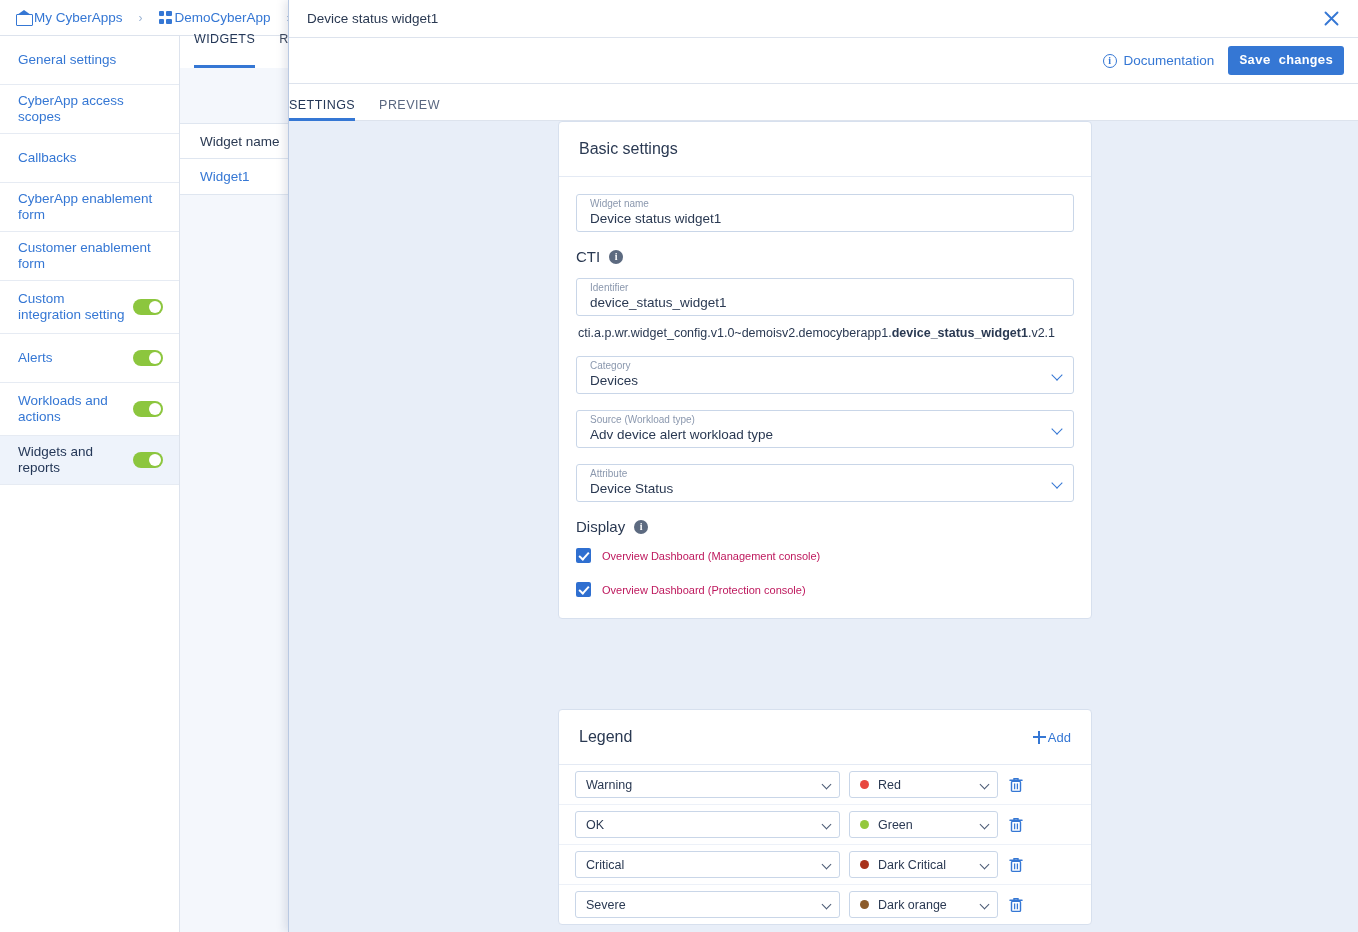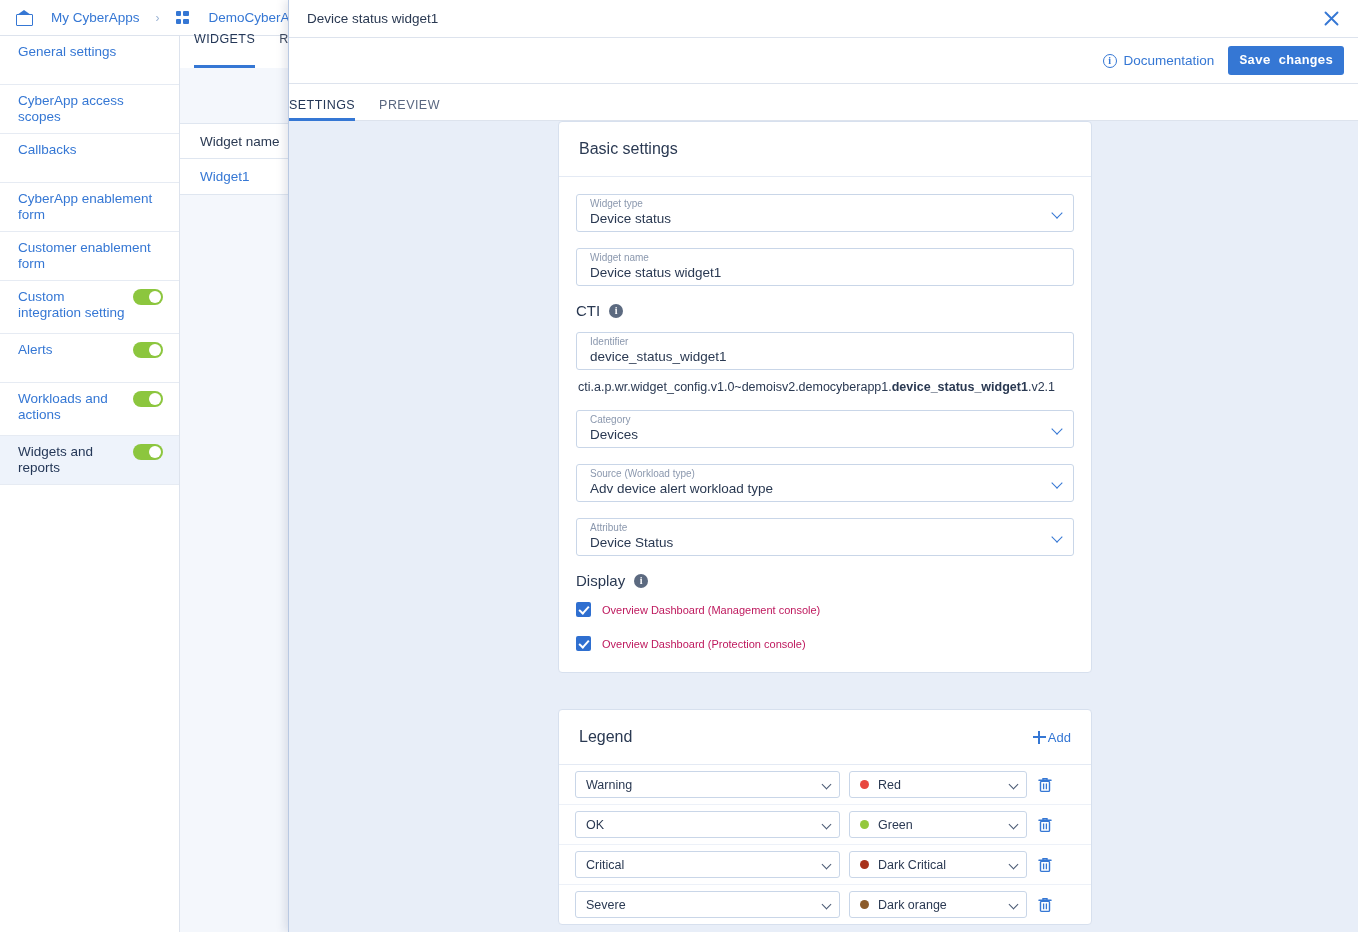--- a/index.html
+++ b/index.html
@@ -12,42 +12,42 @@
   body { position: relative; }
 
   
   #app-background { position: absolute; inset: 0; background: #ffffff; }
 
   .topbar {
     position: absolute; left: 0; top: 0; width: 1358px; height: 36px;
     background: #fff; border-bottom: 1px solid #dde3ed;
     display: flex; align-items: center; padding-left: 16px; gap: 8px;
   }
-  .crumb { display: flex; align-items: center; gap: 20px; color: #3577d4; font-size: 13.5px; }
+  .crumb { display: flex; align-items: center; gap: 3px; color: #3577d4; font-size: 13.5px; }
   .crumb-sep { color: #9bb3d4; font-size: 12px; margin: 0 8px; }
   .home-ic { width: 15px; height: 14px; position: relative; display: inline-block; }
   .home-ic::before {
     content: ""; position: absolute; left: 0; top: 3px; width: 15px; height: 10px;
     border: 1.6px solid #3577d4; border-radius: 1px;
   }
   .home-ic::after {
     content: ""; position: absolute; left: 1px; top: -1px;
     border-left: 7px solid transparent; border-right: 7px solid transparent;
     border-bottom: 5px solid #3577d4;
   }
   .grid-ic { width: 13px; height: 13px; display: grid; grid-template-columns: 1fr 1fr; grid-template-rows: 1fr 1fr; gap: 2.5px; }
   .grid-ic i { background: #3577d4; border-radius: 1px; display: block; }
 
   .sidebar {
     position: absolute; left: 0; top: 36px; width: 180px; bottom: 0;
     background: #fff; border-right: 1px solid #dde3ed;
   }
   .side-item {
     min-height: 49px; border-bottom: 1px solid #e6ebf3;
-    display: flex; justify-content: space-between;
+    display: flex; align-items: center; justify-content: space-between;
     padding: 8px 16px 8px 18px; color: #3577d4; font-size: 13.5px; line-height: 16px;
     cursor: pointer;
   }
   .side-item.tall { min-height: 53px; }
   .side-item.selected { background: #eef3fb; color: #243757; font-weight: 400; }
   .toggle {
     width: 30px; height: 16px; border-radius: 9px; background: #8cc63e;
     position: relative; flex: 0 0 auto; margin-left: 8px;
   }
   .toggle::after {
@@ -164,21 +164,21 @@
     display: flex; align-items: center; gap: 9px;
     padding: 6px 16px; border-bottom: 1px solid #edf1f8;
   }
   .legend-row:last-child { border-bottom: none; }
   .sel {
     position: relative; height: 27px; border: 1px solid #c9d6e8; border-radius: 3px;
     display: flex; align-items: center; padding: 0 22px 0 10px; background: #fff;
     font-size: 12.5px; color: #2a3952; cursor: pointer;
   }
   .sel.name { width: 265px; }
-  .sel.color { width: 178px; gap: 9px; }
+  .sel.color { width: 149px; gap: 9px; }
   .sel .caret2 {
     position: absolute; right: 9px; top: 9px;
     width: 7px; height: 7px; border-right: 1.4px solid #4a5a74; border-bottom: 1.4px solid #4a5a74;
     transform: rotate(45deg);
   }
   .dot { width: 9px; height: 9px; border-radius: 50%; flex: 0 0 auto; }
   .trash { width: 18px; height: 20px; cursor: pointer; display: flex; align-items: center; justify-content: center; }
 </style>
 </head>
 <body>
@@ -278,25 +278,20 @@
   </div>
 
   <div class="m-body">
 
     <div class="card" style="top:0;">
       <div class="card-head">
         <div class="card-title">Basic settings</div>
       </div>
       <div class="card-body">
 
-        <div class="field">
-          <span class="flabel">Widget type</span>
-          <span class="fvalue">Device status</span>
-          <span class="caret"></span>
-        </div>
 
         <div class="field">
           <span class="flabel">Widget name</span>
           <span class="fvalue">Device status widget1</span>
         </div>
 
         <div class="group-label">
           <span>CTI</span>
           <span class="info-filled">i</span>
         </div>

